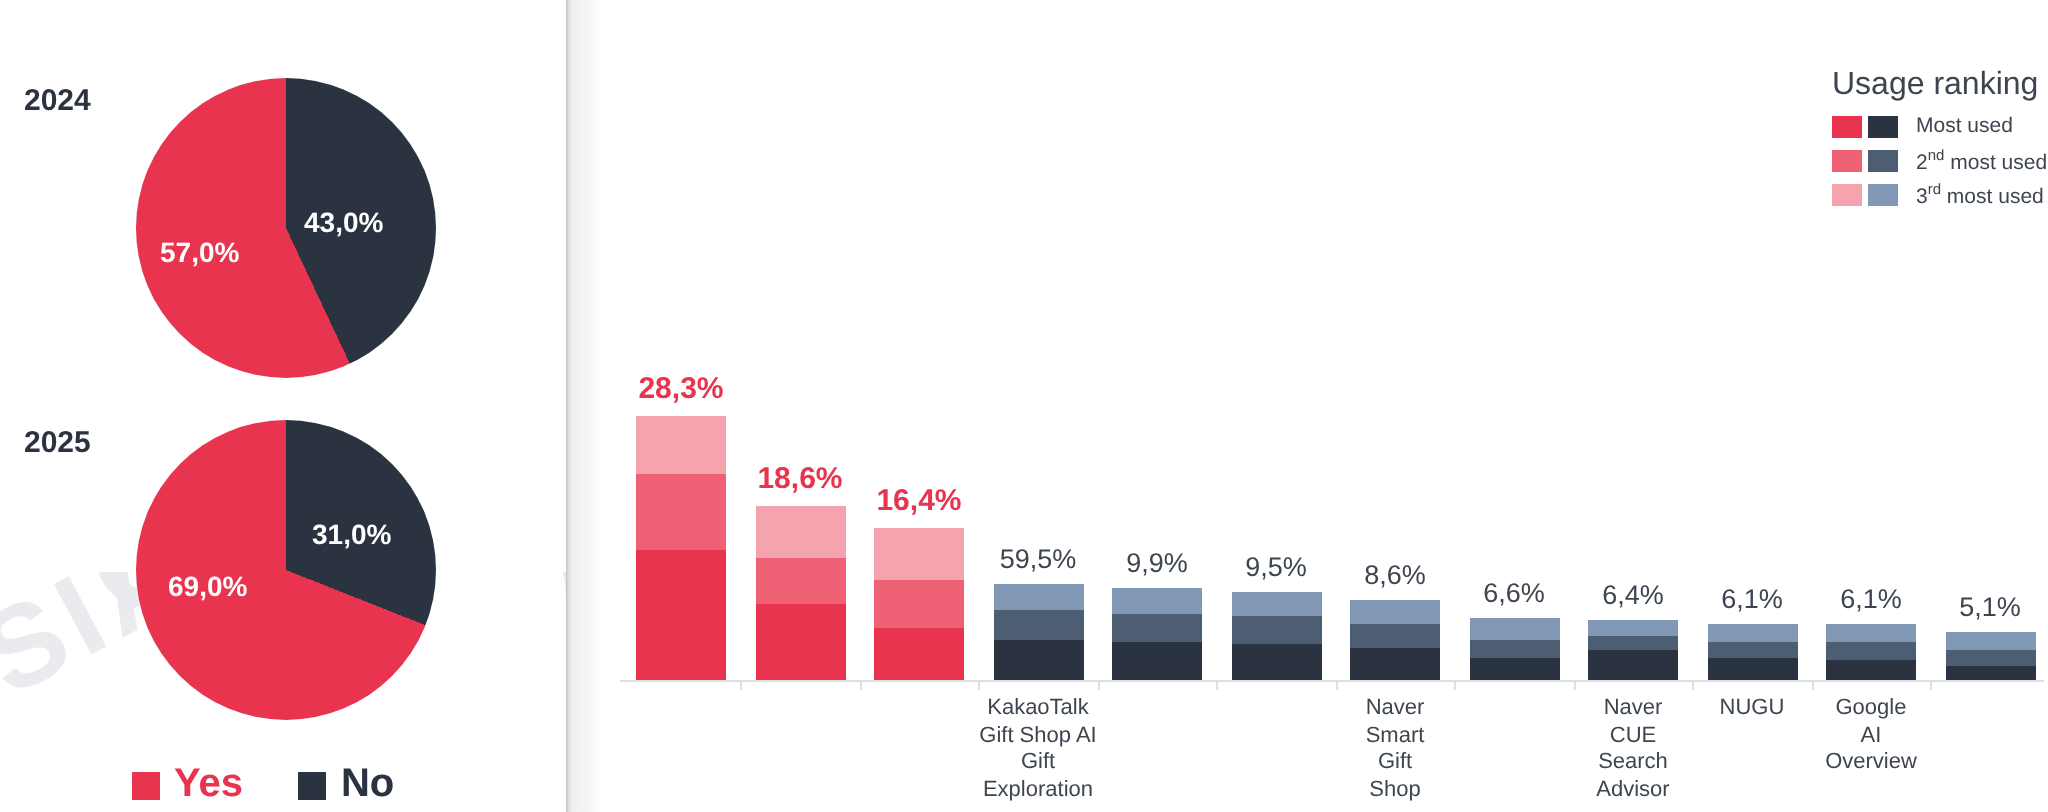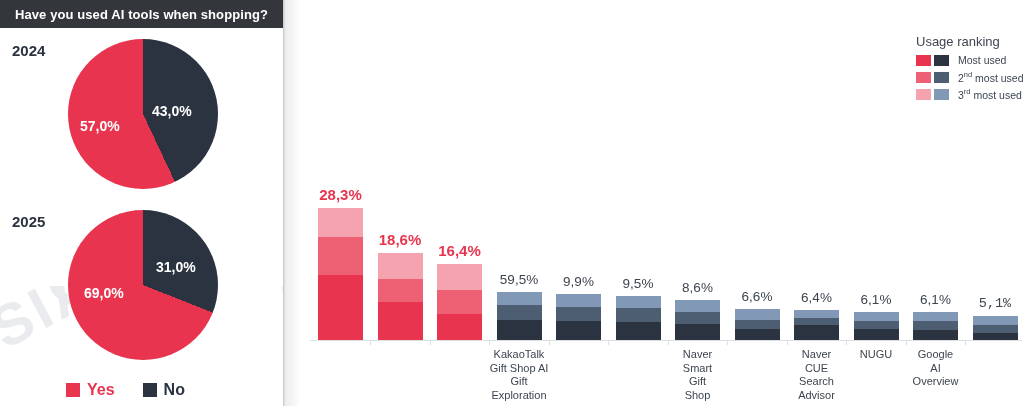--- a/index.html
+++ b/index.html
@@ -114,32 +114,32 @@
   .lbl-2025-no  { left: 156px; top: 259px; }
 
   .pie-legend {
     position: absolute;
     left: 66px; top: 381px;
     display: flex; align-items: center; gap: 28px;
     z-index: 5;
   }
   .pie-legend-item { display: flex; align-items: center; gap: 7px; }
   .pie-legend-swatch { width: 14px; height: 14px; display: block; }
-  .pie-legend-text { font-size: 16px; font-weight: 700; }
+  .pie-legend-text { font-size: 20px; font-weight: 700; }
   .txt-yes { color: #e8344e; }
   .txt-no  { color: #2b3340; text-align: center; }
 
   
   .usage-legend {
     position: absolute;
     left: 916px; top: 34px;
     z-index: 5;
   }
   .usage-legend-title {
-    font-size: 13px;
+    font-size: 16px;
     color: #3d4550;
     margin-bottom: 4px;
   }
   .usage-legend-row {
     display: flex; align-items: center;
     height: 14px;
     margin-bottom: 3px;
   }
   .usage-legend-sw {
     width: 15px; height: 11px; display: block; margin-right: 3px;
@@ -360,41 +360,38 @@
             <div>AI</div>
             <div>Overview</div>
           </div>
         </div>
         <div class="bar-group" style="left: 672.5px; width: 45px; height: 23.788px;">
           <div class="bar-stack" style="height: 100%;">
             <div class="bar-seg" style="height: 37.2549%; background: rgb(130, 152, 183);"></div>
             <div class="bar-seg" style="height: 31.3725%; background: rgb(78, 94, 114);"></div>
             <div class="bar-seg" style="height: 31.3725%; background: rgb(43, 51, 64);"></div>
           </div>
-          <div class="bar-value navy" style="bottom: calc(100% + 5px); font-family: Liberation Mono, monospace;">5,1%</div>
+          <div class="bar-value navy" style="bottom: calc(100% + 5px);">5,1%</div>
         </div>
       </div>
     <div id="ticks-host">
         <div class="tick" style="left: 70px;"></div>
         <div class="tick" style="left: 129.5px;"></div>
         <div class="tick" style="left: 189px;"></div>
         <div class="tick" style="left: 248.5px;"></div>
         <div class="tick" style="left: 308px;"></div>
         <div class="tick" style="left: 367.5px;"></div>
         <div class="tick" style="left: 427px;"></div>
         <div class="tick" style="left: 486.5px;"></div>
         <div class="tick" style="left: 546px;"></div>
         <div class="tick" style="left: 605.5px;"></div>
         <div class="tick" style="left: 665px;"></div>
       </div>
   </div>
 
-  <div class="header-bar header-left">
-    <span class="header-title">Have you used AI tools when shopping?</span>
-  </div>
 
   <div class="usage-legend">
     <div class="usage-legend-title">Usage ranking</div>
     <div id="usage-legend-rows">
         <div class="usage-legend-row">
           <span class="usage-legend-sw" style="background: rgb(232, 52, 78);"></span>
           <span class="usage-legend-sw" style="background: rgb(43, 51, 64);"></span>
           <span class="usage-legend-label">Most used</span>
         </div>
         <div class="usage-legend-row">

